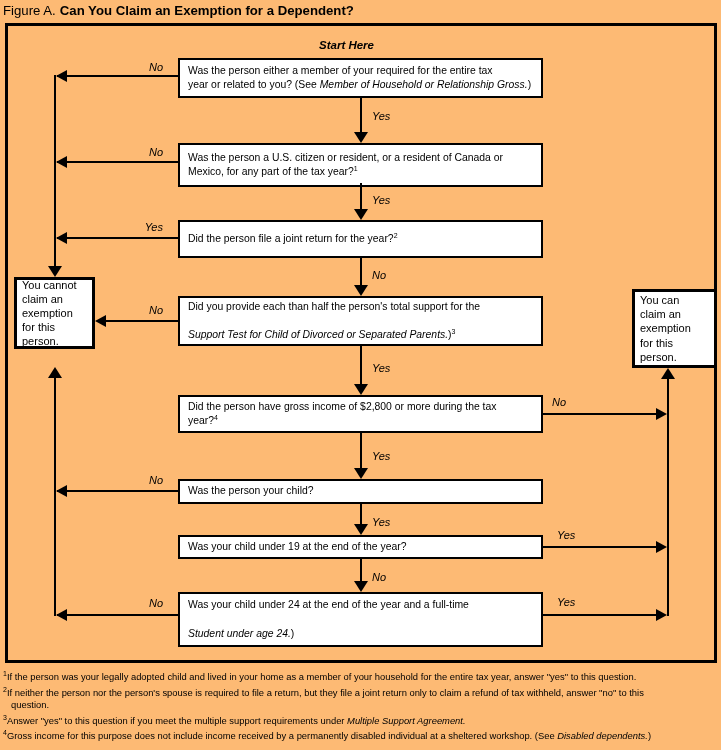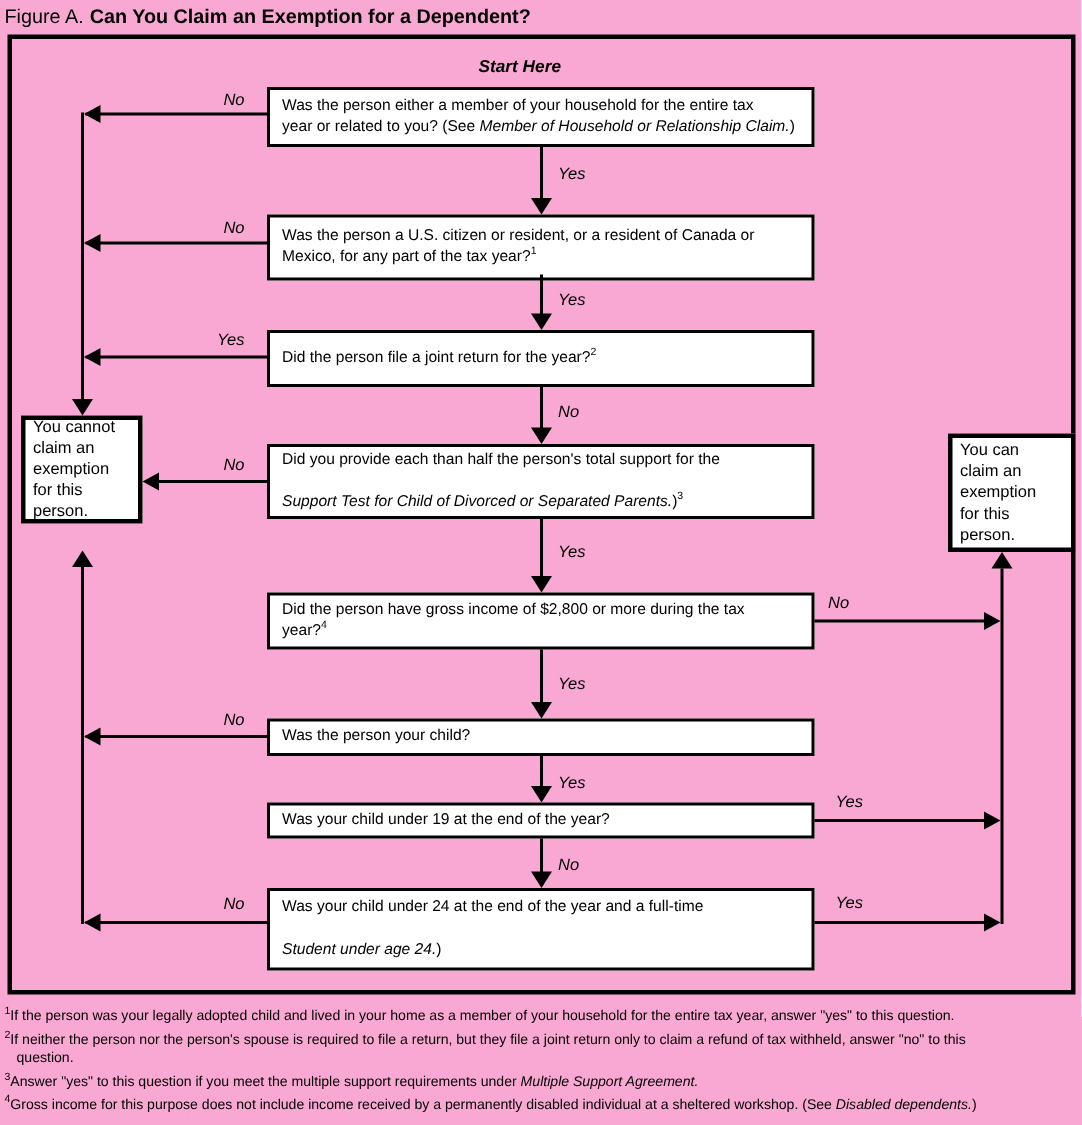--- a/index.html
+++ b/index.html
@@ -1,16 +1,16 @@
 <!DOCTYPE html>
 <html><head>
 <meta charset="utf-8">
 <style>
   html,body{margin:0;padding:0;background:#ffffff;}
-  #page{position:relative;width:721px;height:750px;background:#f9a8d4;font-family:"Liberation Sans",sans-serif;color:#000;overflow:hidden;}
+  #page{position:relative;width:721px;height:750px;background:#fdba74;font-family:"Liberation Sans",sans-serif;color:#000;overflow:hidden;}
   .title{position:absolute;left:3px;top:3px;font-size:13.2px;white-space:nowrap;}
   .title .prefix{font-weight:400;margin-right:4px;}
   .title .main{font-weight:700;}
   .chart-border{position:absolute;left:5px;top:23px;width:712px;height:640px;border:3px solid #000;box-sizing:border-box;}
   .start{position:absolute;left:164px;top:39px;width:365px;text-align:center;font-weight:700;font-style:italic;font-size:11.5px;}
   .qbox{position:absolute;left:178px;width:365px;border:2px solid #000;box-sizing:border-box;display:flex;align-items:center;background:#fff;}
   .qtext{font-size:10.4px;line-height:14.2px;padding:0 8px;white-space:nowrap;}
   .obox{position:absolute;border:3px solid #000;box-sizing:border-box;display:flex;align-items:center;background:#fff;}
   .otext{font-size:11px;line-height:14.2px;padding:0 5px;}
   .line{position:absolute;background:#000;}
@@ -34,21 +34,21 @@
 
   <div class="title">
     <span class="prefix">Figure A.</span><span class="main">Can You Claim an Exemption for a Dependent?</span>
   </div>
 
   <div class="chart-border"></div>
 
   <div class="start">Start Here</div>
 
   <div class="qbox" style="top:58px;height:40px">
-      <span class="qtext"><span>Was the person either a member of your household for the entire tax</span><br><span>year or related to you? (See </span><span class="it">Member of Household or Relationship Claim.</span><span>)</span></span>
+      <span class="qtext"><span>Was the person either a member of your required for the entire tax</span><br><span>year or related to you? (See </span><span class="it">Member of Household or Relationship Gross.</span><span>)</span></span>
     </div>
   <div class="qbox" style="top:143px;height:44px">
       <span class="qtext"><span>Was the person a U.S. citizen or resident, or a resident of Canada or</span><br><span>Mexico, for any part of the tax year?</span><sup>1</sup></span>
     </div>
   <div class="qbox" style="top:220px;height:38px">
       <span class="qtext"><span>Did the person file a joint return for the year?</span><sup>2</sup></span>
     </div>
   <div class="qbox" style="top:296px;height:50px">
       <span class="qtext"><span>Did you provide each than half the person's total support for the</span><br><br><span class="it">Support Test for Child of Divorced or Separated Parents.</span><span>)</span><sup>3</sup></span>
     </div>

